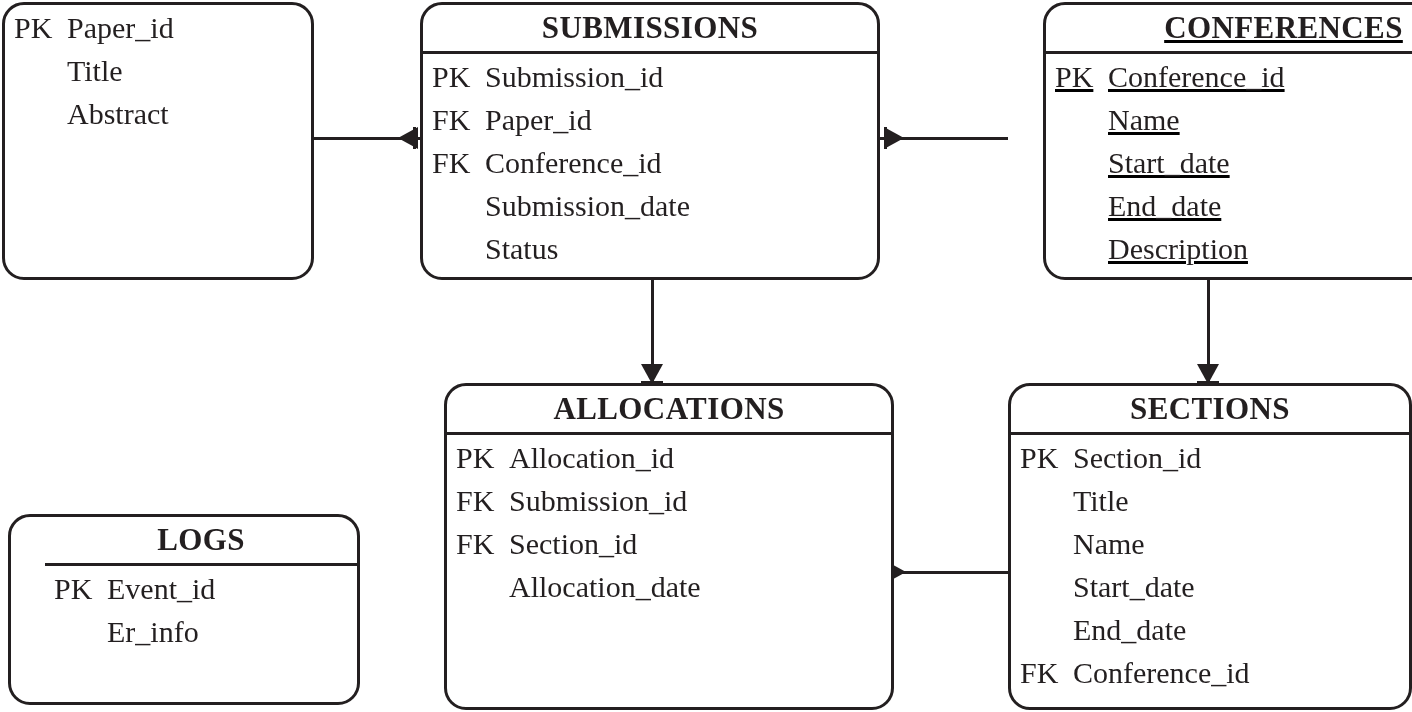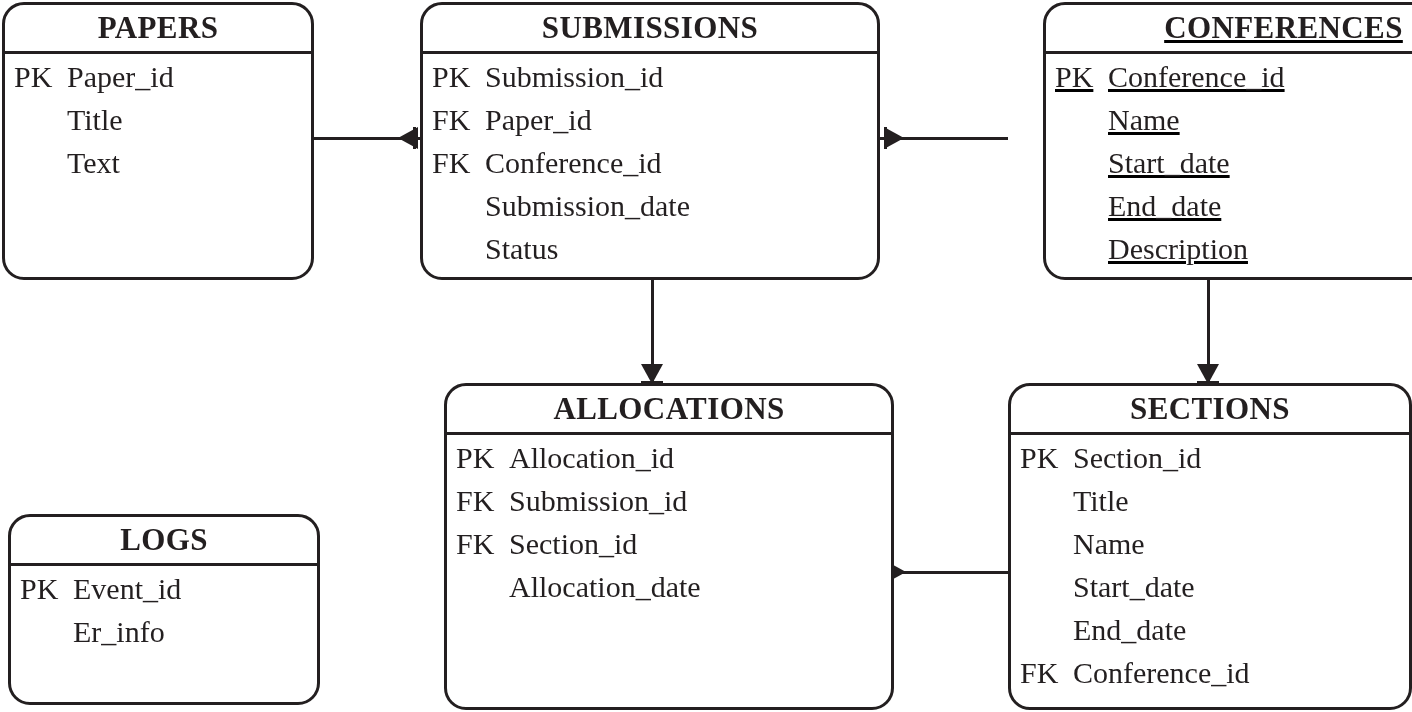--- a/index.html
+++ b/index.html
@@ -120,33 +120,32 @@
 
   <div class="conn conn-v" style="left:1207px; top:278px; height:108px;"></div>
   <div class="crow crow-down" style="left:1197px; top:364px;"></div>
   <div class="bar bar-h" style="left:1197px; top:381px;"></div>
 
   <div class="conn conn-h" style="left:880px; top:571px; width:130px;"></div>
   <div class="crow crow-right" style="left:886px; top:561px;"></div>
   <div class="bar bar-v" style="left:886px; top:561px;"></div>
 
   <div class="entity" style="left:2px; top:2px; width:312px; height:278px;">
-    <div class="entity-title">PAPERS</div>
     <ul class="attr-list">
       <li class="attr-row">
         <span class="attr-key">PK</span>
         <span class="attr-name">Paper_id</span>
       </li>
       <li class="attr-row">
         <span class="attr-key"></span>
         <span class="attr-name">Title</span>
       </li>
       <li class="attr-row">
         <span class="attr-key"></span>
-        <span class="attr-name">Text</span>
+        <span class="attr-name">Abstract</span>
       </li>
     </ul>
   </div>
 
   <div class="entity" style="left:420px; top:2px; width:460px; height:278px;">
     <div class="entity-title">SUBMISSIONS</div>
     <ul class="attr-list">
       <li class="attr-row">
         <span class="attr-key">PK</span>
         <span class="attr-name">Submission_id</span>
@@ -241,21 +240,21 @@
         <span class="attr-key"></span>
         <span class="attr-name">End_date</span>
       </li>
       <li class="attr-row">
         <span class="attr-key">FK</span>
         <span class="attr-name">Conference_id</span>
       </li>
     </ul>
   </div>
 
-  <div class="entity" style="left:8px; top:514px; width:312px; height:191px;">
+  <div class="entity" style="left:8px; top:514px; width:352px; height:191px;padding-left:34px;">
     <div class="entity-title">LOGS</div>
     <ul class="attr-list">
       <li class="attr-row">
         <span class="attr-key">PK</span>
         <span class="attr-name">Event_id</span>
       </li>
       <li class="attr-row">
         <span class="attr-key"></span>
         <span class="attr-name">Er_info</span>
       </li>

